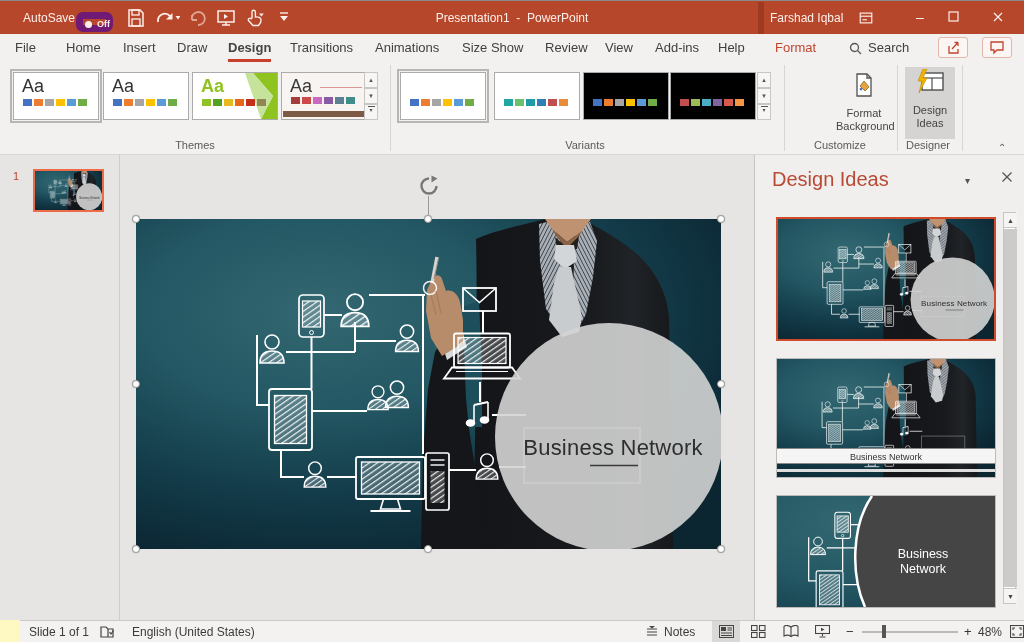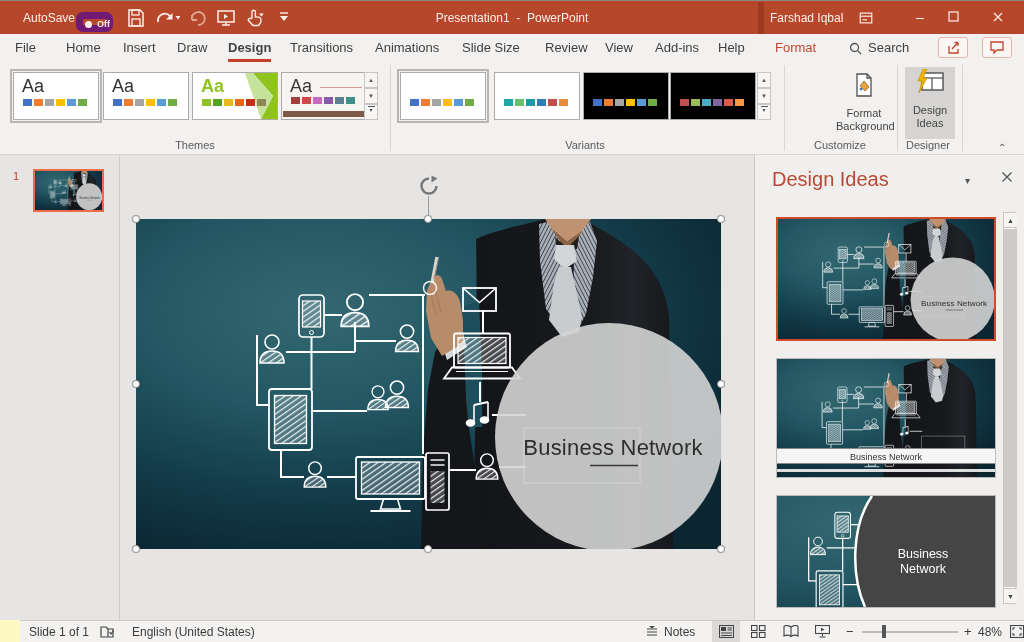--- a/index.html
+++ b/index.html
@@ -242,21 +242,21 @@
     </svg>
   </div>
   <div id="tabrow">
     <span class="tab" style="left:15px">File</span>
     <span class="tab" style="left:66px">Home</span>
     <span class="tab" style="left:123px">Insert</span>
     <span class="tab" style="left:177px">Draw</span>
     <span class="tab sel" style="left:228px">Design</span>
     <span class="tab" style="left:290px">Transitions</span>
     <span class="tab" style="left:375px">Animations</span>
-    <span class="tab" style="left:462px">Slide Size</span>
+    <span class="tab" style="left:462px">Size Show</span>
     <span class="tab" style="left:545px">Review</span>
     <span class="tab" style="left:605px">View</span>
     <span class="tab" style="left:655px">Add-ins</span>
     <span class="tab" style="left:718px">Help</span>
     <span class="tab fmt" style="left:775px">Format</span>
     <svg style="position:absolute;left:849px;top:8px" width="13" height="13" viewBox="0 0 13 13">
       <circle cx="5.5" cy="5.5" r="4" fill="none" stroke="#555" stroke-width="1.3"></circle>
       <line x1="8.5" y1="8.5" x2="12" y2="12" stroke="#555" stroke-width="1.3"></line>
     </svg>
     <span class="tab" style="left:868px">Search</span>

